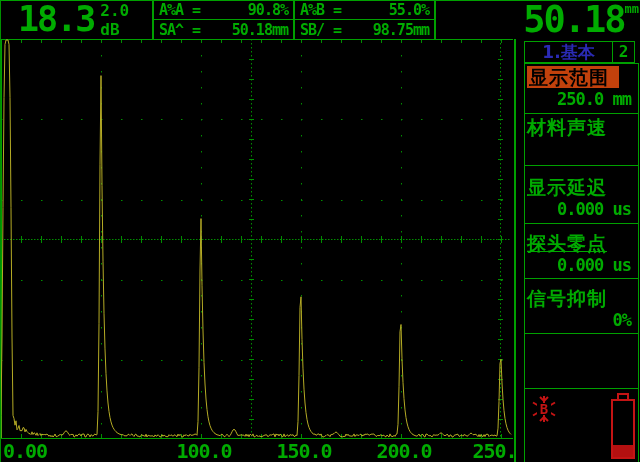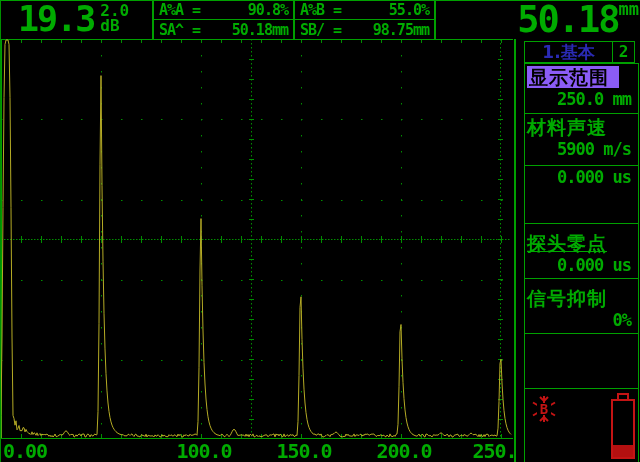--- a/index.html
+++ b/index.html
@@ -10,64 +10,64 @@
     border-top:1px solid #00a000; border-left:1px solid #009000;
   }
   .grn { color:#00ab00; }
   .mono { font-family:"DejaVu Sans Mono", monospace; font-weight:bold; }
 
   
   #topbar { position:absolute; left:0; top:0; width:640px; height:38px; display:flex; }
   .tb-sec { position:relative; height:38px; }
   #gain-sec { width:151px; display:flex; }
   #gain-big { font-size:35px; line-height:36px; letter-spacing:-2px; padding-left:17px; }
-  #gain-mini { display:flex; flex-direction:column; 
+  #gain-mini { display:flex; flex-direction:column; justify-content:space-between;
                padding:2px 0 2px 6px; font-size:16px; line-height:15px; }
   .meas-box { width:141px; border-left:2px solid #00a000; display:flex; flex-direction:column; }
   .meas-row { height:19px; display:flex; justify-content:space-between; align-items:center;
               padding:0 5px; font-size:15px; letter-spacing:-1px; white-space:nowrap; }
   .meas-row:first-child { border-bottom:1px solid #00a000; }
   .meas-left { display:flex; gap:9px; }
   #main-read { flex:1; border-left:2px solid #00a000; display:flex; justify-content:flex-end;
                align-items:flex-start; padding-right:2px; }
   #main-value { font-size:37px; line-height:37px; letter-spacing:-2px; }
-  #main-unit { font-size:17px; line-height:12px; padding-top:2px; }
+  #main-unit { font-size:12px; line-height:12px; padding-top:2px; }
 
   
   #plot { position:absolute; left:0; top:38px; width:512px; height:400px; }
   #xlabels { position:absolute; left:0; top:438px; width:513px; height:24px; overflow:hidden; }
   .xlab { position:absolute; top:0; font-size:20px; letter-spacing:-1px; width:84px; text-align:center; }
 
   
   #sidebar-divider { position:absolute; left:513px; top:38px; width:2px; height:424px; background:#00a000; }
   #sidebar { position:absolute; left:523px; top:38px; width:101px; height:424px; }
   #tabrow { position:absolute; left:0; top:2px; width:115px; height:23px; border-bottom:1px solid #00a000; display:flex; }
   #tab-main { width:89px; height:22px; border:1px solid #00a000; text-align:center;
               font-size:17px; font-weight:bold; color:#2a2ab4; line-height:20px; }
   #tab-page { width:22px; height:22px; border:1px solid #00a000; border-left:none; text-align:center;
               font-size:16px; line-height:20px; }
   .sb-box { position:absolute; left:0; width:115px; border:1px solid #00a000; border-top:none; }
   .sb-label { font-size:19px; font-weight:bold; line-height:22px; padding:2px 0 0 2px; letter-spacing:1px; }
-  .sb-label .selected { background:#8b5cf6; color:#000; display:inline-block; width:92px; padding-left:2px; }
+  .sb-label .selected { background:#c2410c; color:#000; display:inline-block; width:92px; padding-left:2px; }
   .sb-value { font-size:17px; text-align:right; padding:1px 7px 0 0; letter-spacing:-1px; }
   #icons-box { display:block; }
   #freeze-icon { position:absolute; left:4px; top:5px; }
   #battery-icon { position:absolute; right:3px; top:4px; width:24px; height:66px; }
   #battery-cap { width:12px; height:6px; border:2px solid #c41414; border-bottom:none; margin:0 auto; }
   #battery-body { position:relative; width:24px; height:60px; border:2px solid #c41414; }
   #battery-fill { position:absolute; left:0; bottom:0; width:20px; background:#b41010; }
 </style>
 </head>
 <body>
 
 <div id="screen">
 
   <div id="topbar">
     <div class="tb-sec" id="gain-sec">
-      <div id="gain-big" class="grn mono">19.3</div>
+      <div id="gain-big" class="grn mono">18.3</div>
       <div id="gain-mini">
         <span class="grn mono">2.0</span>
         <span class="grn mono">dB</span>
       </div>
     </div>
     <div class="tb-sec meas-box">
       <div class="meas-row">
         <span class="meas-left">
           <span class="grn mono">A%A</span>
           <span class="grn mono">=</span>
@@ -255,23 +255,23 @@
       <div id="tab-main">1.基本</div>
       <div id="tab-page" class="grn mono">2</div>
     </div>
 
     <div class="sb-box" style="top:25px; height:50px;">
       <div class="sb-label grn"><span class="selected">显示范围</span></div>
       <div class="sb-value grn mono">250.0 mm</div>
     </div>
     <div class="sb-box" style="top:75px; height:52px;">
       <div class="sb-label grn">材料声速</div>
-      <div class="sb-value grn mono">5900 m/s</div>
     </div>
     <div class="sb-box" style="top:127px; height:58px;">
+      <div class="sb-label grn" style="padding-top:10px;">显示延迟</div>
       <div class="sb-value grn mono">0.000 us</div>
     </div>
     <div class="sb-box" style="top:185px; height:55px;">
       <div class="sb-label grn" style="padding-top:8px;text-decoration:underline;">探头零点</div>
       <div class="sb-value grn mono">0.000 us</div>
     </div>
     <div class="sb-box" style="top:240px; height:55px;">
       <div class="sb-label grn" style="padding-top:8px;">信号抑制</div>
       <div class="sb-value grn mono">0%</div>
     </div>

